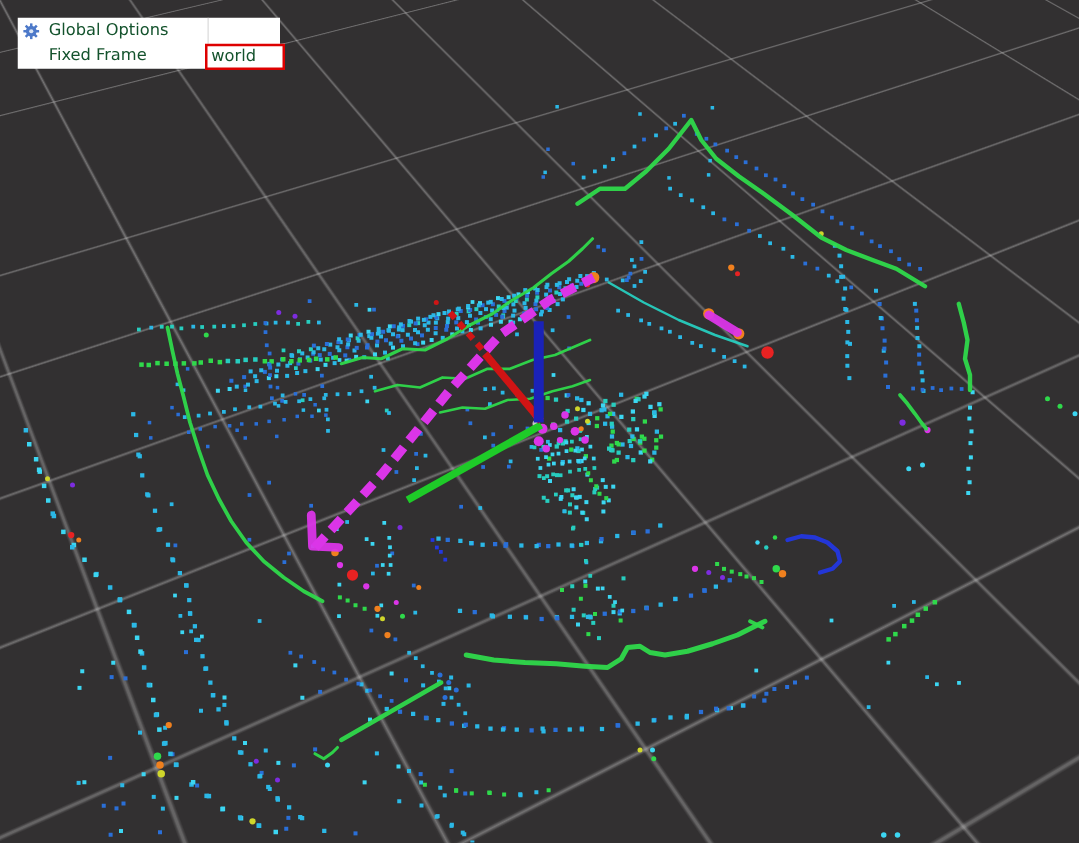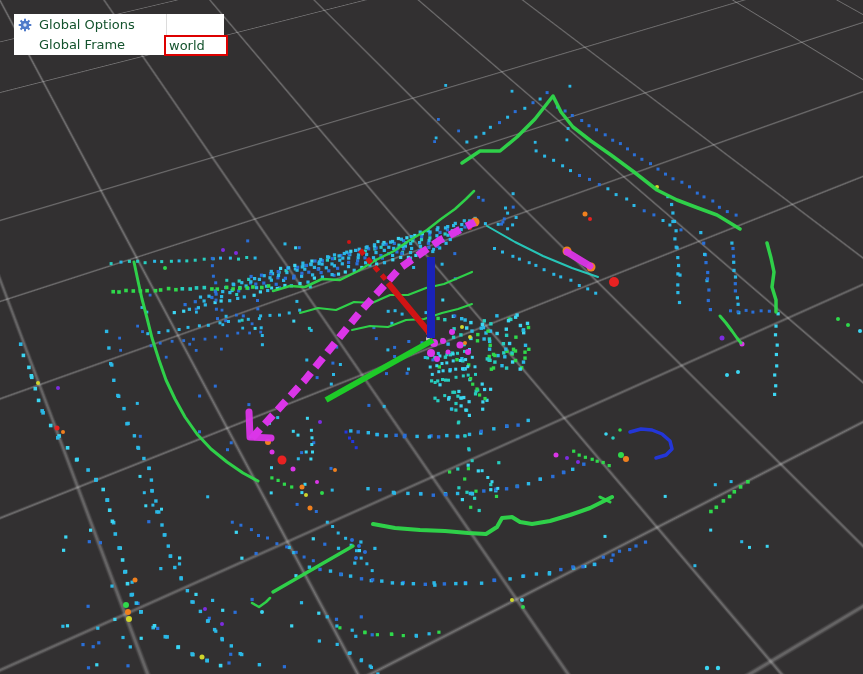--- a/index.html
+++ b/index.html
@@ -1216,17 +1216,17 @@
             <rect x="8.6" y="1" width="2.8" height="4" fill="#4d79c9" transform="rotate(225 10 10)"></rect>
             <rect x="8.6" y="1" width="2.8" height="4" fill="#4d79c9" transform="rotate(270 10 10)"></rect>
             <rect x="8.6" y="1" width="2.8" height="4" fill="#4d79c9" transform="rotate(315 10 10)"></rect>
             <circle cx="10" cy="10" r="6.2" fill="#4d79c9"></circle>
                      <circle cx="10" cy="10" r="2.4" fill="#d9e4f4"></circle>
           </svg>
       </span>
       <span class="plabel">Global Options</span>
     </div>
     <div class="prow r2">
-      <span class="plabel">Global Frame</span>
+      <span class="plabel">Fixed Frame</span>
       <span class="pvalue" id="fixed-frame-value" style="border-color: rgb(221, 0, 0);">world</span>
     </div>
   </div>
 </div>
 
 </body></html>

